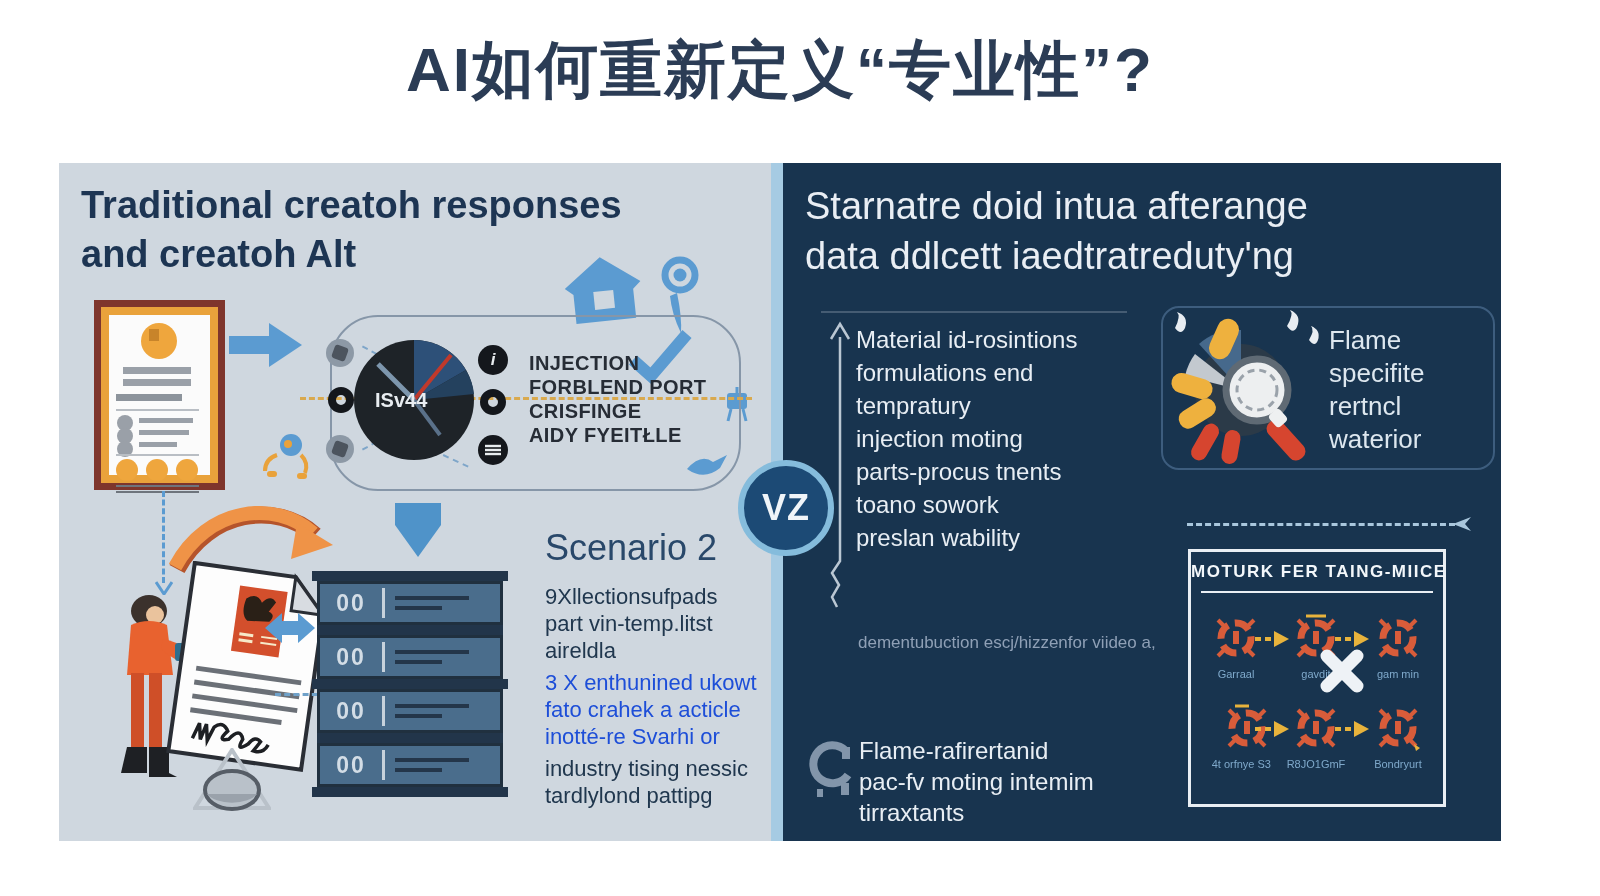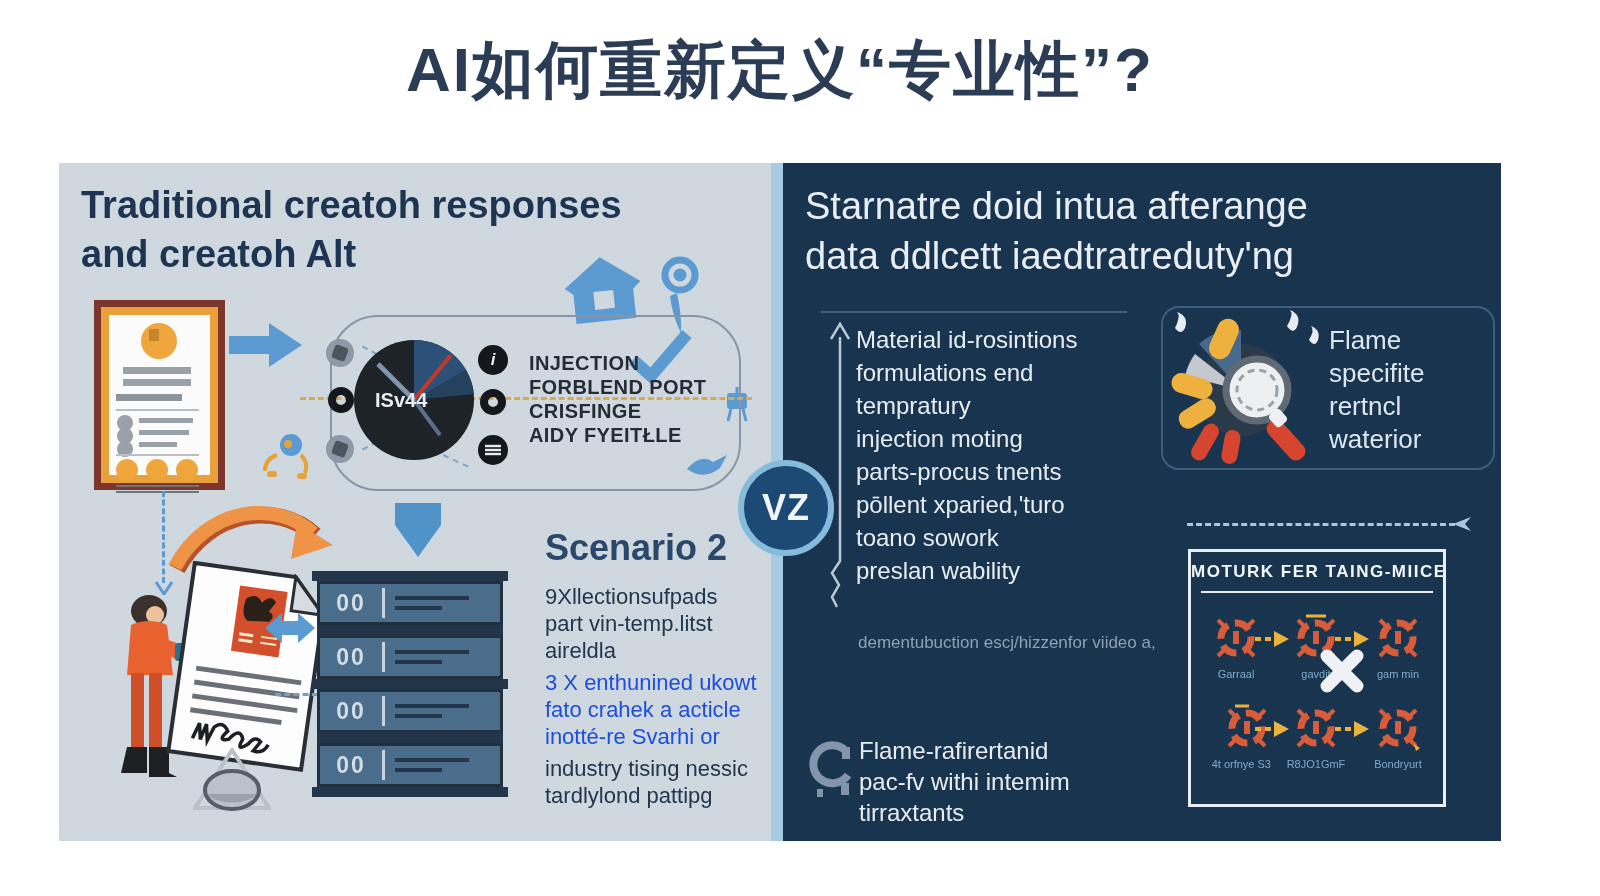--- a/index.html
+++ b/index.html
@@ -30,21 +30,21 @@
   .gray-ic{background:#8d99a6;}
   .gray-ic .glyph{position:absolute;left:7px;top:7px;width:14px;height:14px;background:#4c545e;border-radius:3px;transform:rotate(20deg);}
 
   
   .cert{left:35px;top:137px;width:131px;height:190px;background:#7e352c;padding:7px;box-sizing:border-box;}
   .cert-mat{width:100%;height:100%;background:#e9a23b;padding:8px;box-sizing:border-box;}
   .cert-paper{position:relative;width:100%;height:100%;background:#fbfbfb;}
   .cline{position:absolute;background:#9aa0a8;}
 
   
-  .sc-head{left:486px;top:364px;font-size:36px;font-weight:700;color:#29486a;}
+  .sc-head{left:486px;top:364px;font-size:36px;font-weight:400;color:#29486a;}
   .sc-b{font-size:22px;line-height:27px;font-weight:500;color:#20374e;}
   .sc-light{color:#1d4ed8;}
 
   
   .rack{left:258px;top:408px;width:186px;}
   .rack .bar{height:10px;background:#22354a;width:186px;}
   .rack .bar.wide{width:196px;margin-left:-5px;}
   .unit{height:44px;background:#4a6d8c;border:3px solid #20303f;box-sizing:border-box;display:flex;align-items:center;}
   .unit .disp{width:62px;text-align:center;font-size:23px;font-weight:700;color:#d3dde6;letter-spacing:2px;}
   .unit .vsep{width:3px;height:30px;background:#c7d2dc;}
@@ -352,42 +352,41 @@
           </g>
         </svg>
       </div>
 
       <div class="abs rp-bullets">
         <div class="nowrap">Material id-rosintions</div>
         <div class="nowrap">formulations end</div>
         <div class="nowrap">tempratury</div>
         <div class="nowrap">injection moting</div>
         <div class="nowrap">parts-procus tnents</div>
-        <div class="nowrap">pōllent xparied,'turo</div>
         <div class="nowrap">toano sowork</div>
         <div class="nowrap">preslan wability</div>
       </div>
 
       <div class="abs rp-note">
         <div class="nowrap">dementubuction escj/hizzenfor viideo a,</div>
       </div>
 
       <div class="abs" style="left:22px;top:574px;">
         <svg width="50" height="62" viewBox="0 0 50 62">
           <g stroke="#8295aa" fill="none">
             <path d="M41 14 A19 19 0 1 0 43 38" stroke-width="8"></path>
             <line x1="41" y1="10" x2="41" y2="22" stroke-width="8"></line>
           </g>
           <rect x="36" y="46" width="8" height="12" fill="#8295aa"></rect>
           <rect x="12" y="52" width="6" height="8" fill="#8295aa"></rect>
         </svg>
       </div>
       <div class="abs rp-footer">
         <div class="nowrap">Flame-rafirertanid</div>
-        <div class="nowrap">pac-fv withi intemim</div>
+        <div class="nowrap">pac-fv moting intemim</div>
         <div class="nowrap">tirraxtants</div>
       </div>
 
       <div class="abs flame-card">
         <div class="abs" style="left:4px;top:2px;">
           <svg width="156" height="156" viewBox="0 0 156 156">
             <circle cx="74" cy="80" r="46" fill="#2b3a48"></circle>
             <path d="M74 80 L32 34 A58 58 0 0 1 74 20 Z" fill="#46698c"></path>
             <path d="M74 80 L18 66 A58 58 0 0 1 28 44 Z" fill="#c3c9cf"></path>
             <rect x="46" y="8" width="22" height="42" rx="11" fill="#eeb13e" transform="rotate(24 57 29)"></rect>

